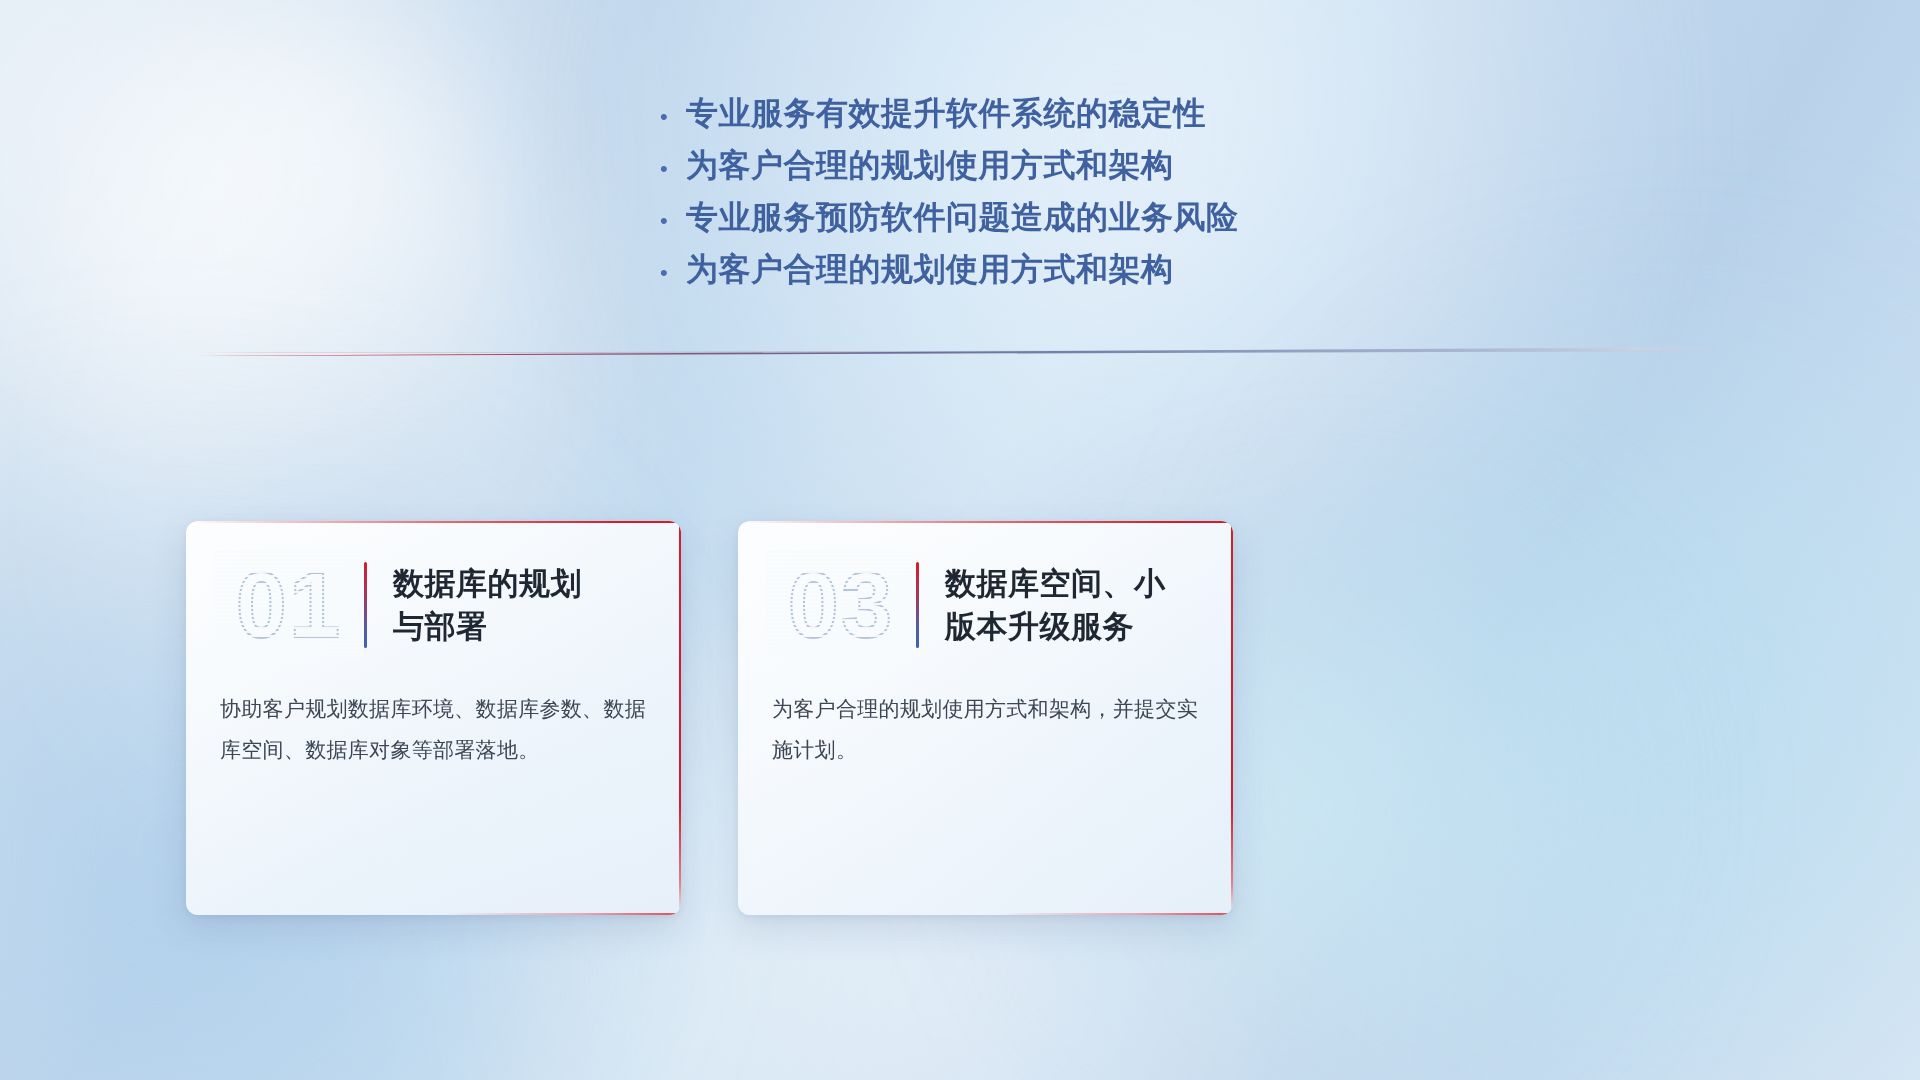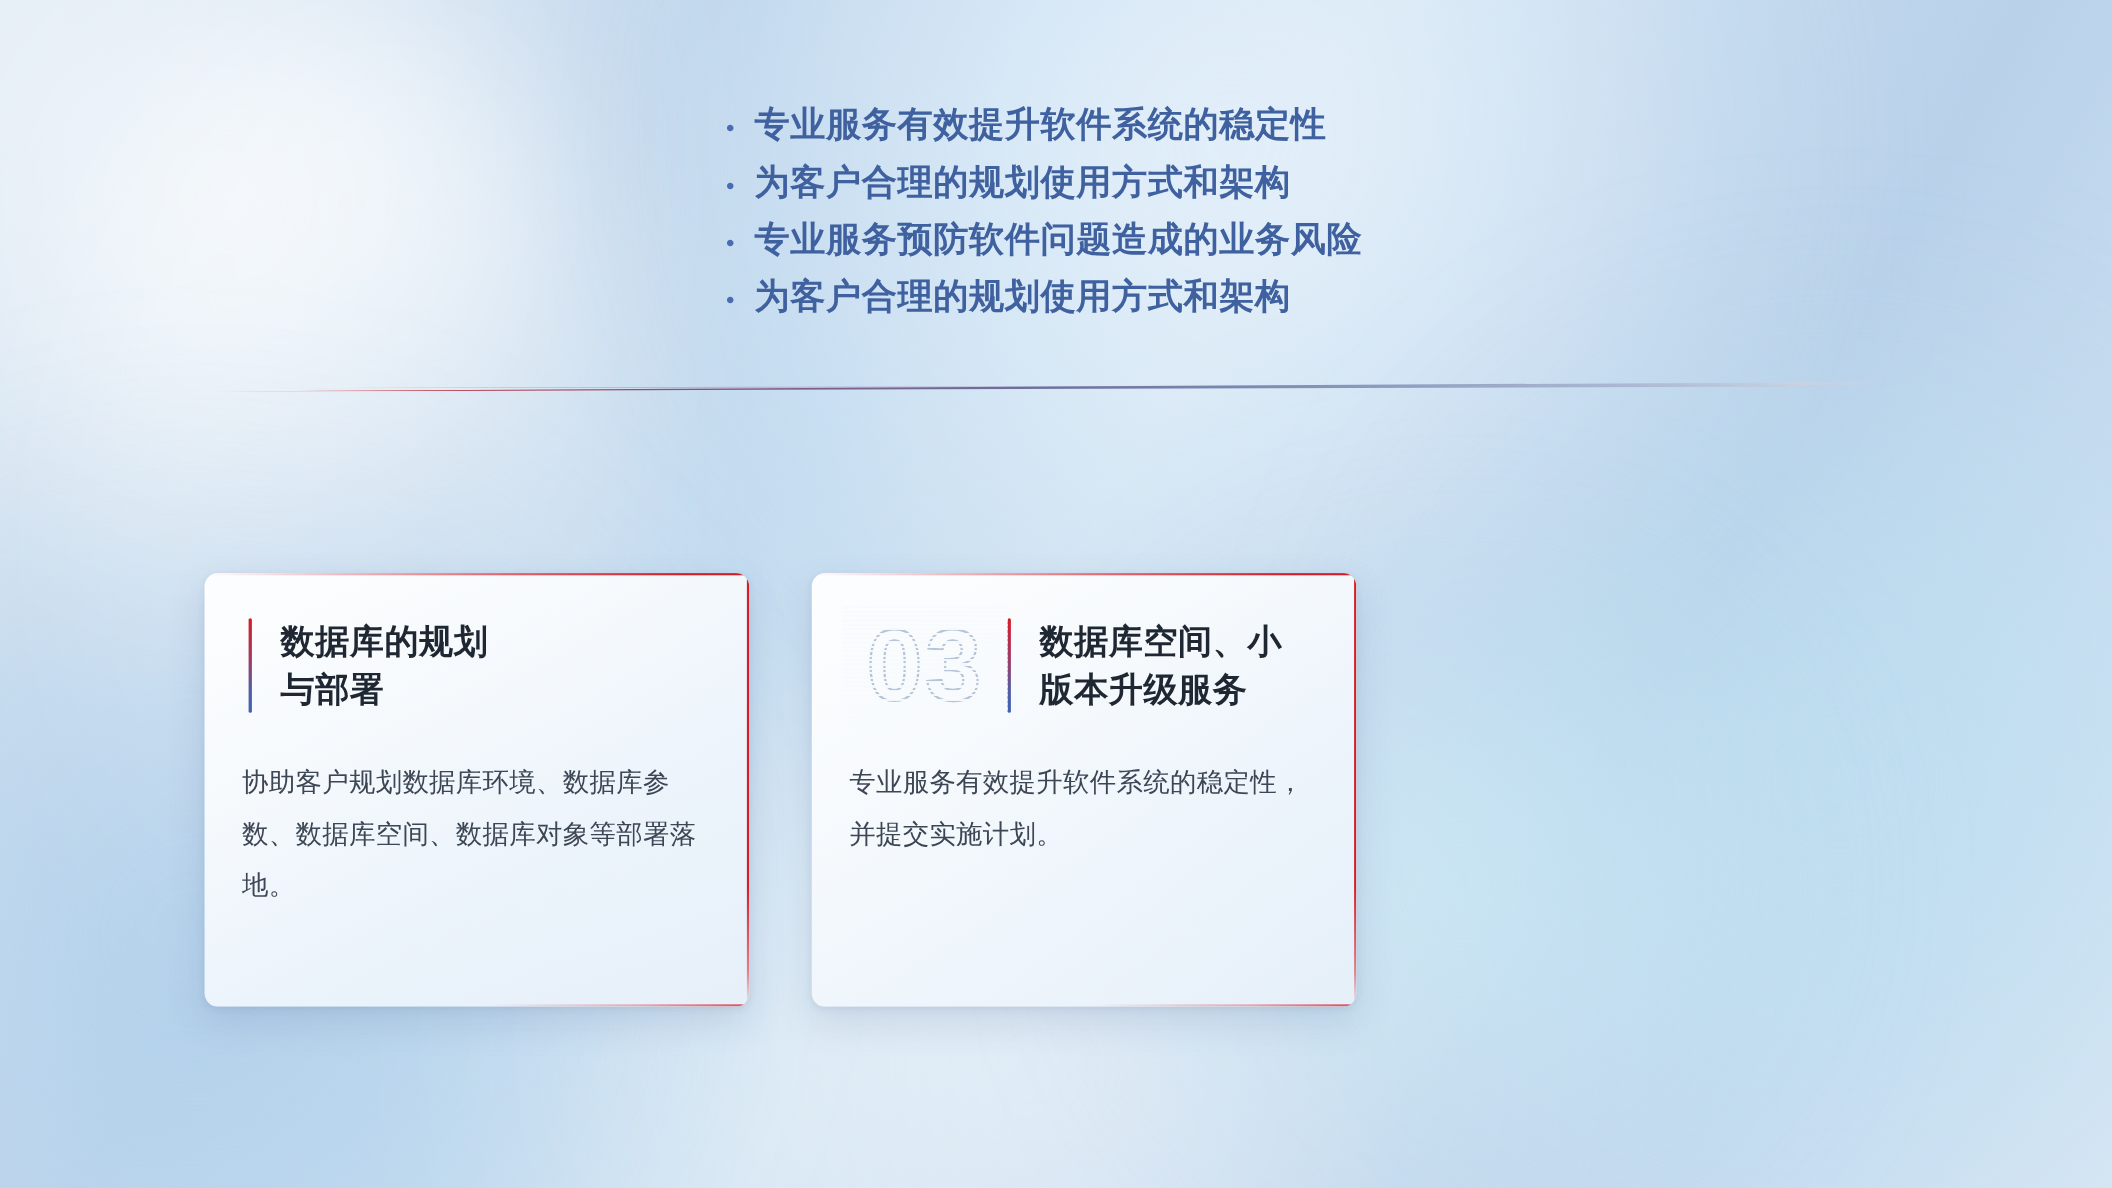--- a/index.html
+++ b/index.html
@@ -228,21 +228,21 @@
   .card-title {
     font-size: 31px;
     font-weight: 700;
     line-height: 1.40;
     color: #1e2732;
     letter-spacing: .5px;
     white-space: pre-line;
   }
   .card-body {
     padding: 0 34px;
-    font-size: 24px;
+    font-size: 21px;
     line-height: 1.95;
     color: #3c4654;
     letter-spacing: .3px;
   }
 </style>
 </head>
 <body>
 
 <div id="slide">
 
@@ -283,36 +283,37 @@
     <div class="bar2"></div>
   </div>
 
   <div id="cards">
 
     <div class="card">
       <div class="accent-top"></div>
       <div class="accent-right"></div>
       <div class="accent-bottom"></div>
       <div class="card-head">
+        <div class="card-num">01</div>
         <div class="card-divider"></div>
         <div class="card-title">数据库的规划
 与部署</div>
       </div>
       <div class="card-body">协助客户规划数据库环境、数据库参数、数据库空间、数据库对象等部署落地。</div>
     </div>
 
 
     <div class="card">
       <div class="accent-top"></div>
       <div class="accent-right"></div>
       <div class="accent-bottom"></div>
       <div class="card-head">
         <div class="card-num">03</div>
         <div class="card-divider"></div>
         <div class="card-title">数据库空间、小
 版本升级服务</div>
       </div>
-      <div class="card-body">专业服务有效提升软件系统的稳定性，并提交实施计划。</div>
+      <div class="card-body">为客户合理的规划使用方式和架构，并提交实施计划。</div>
     </div>
 
   </div>
 
 </div>
 
 </body></html>

